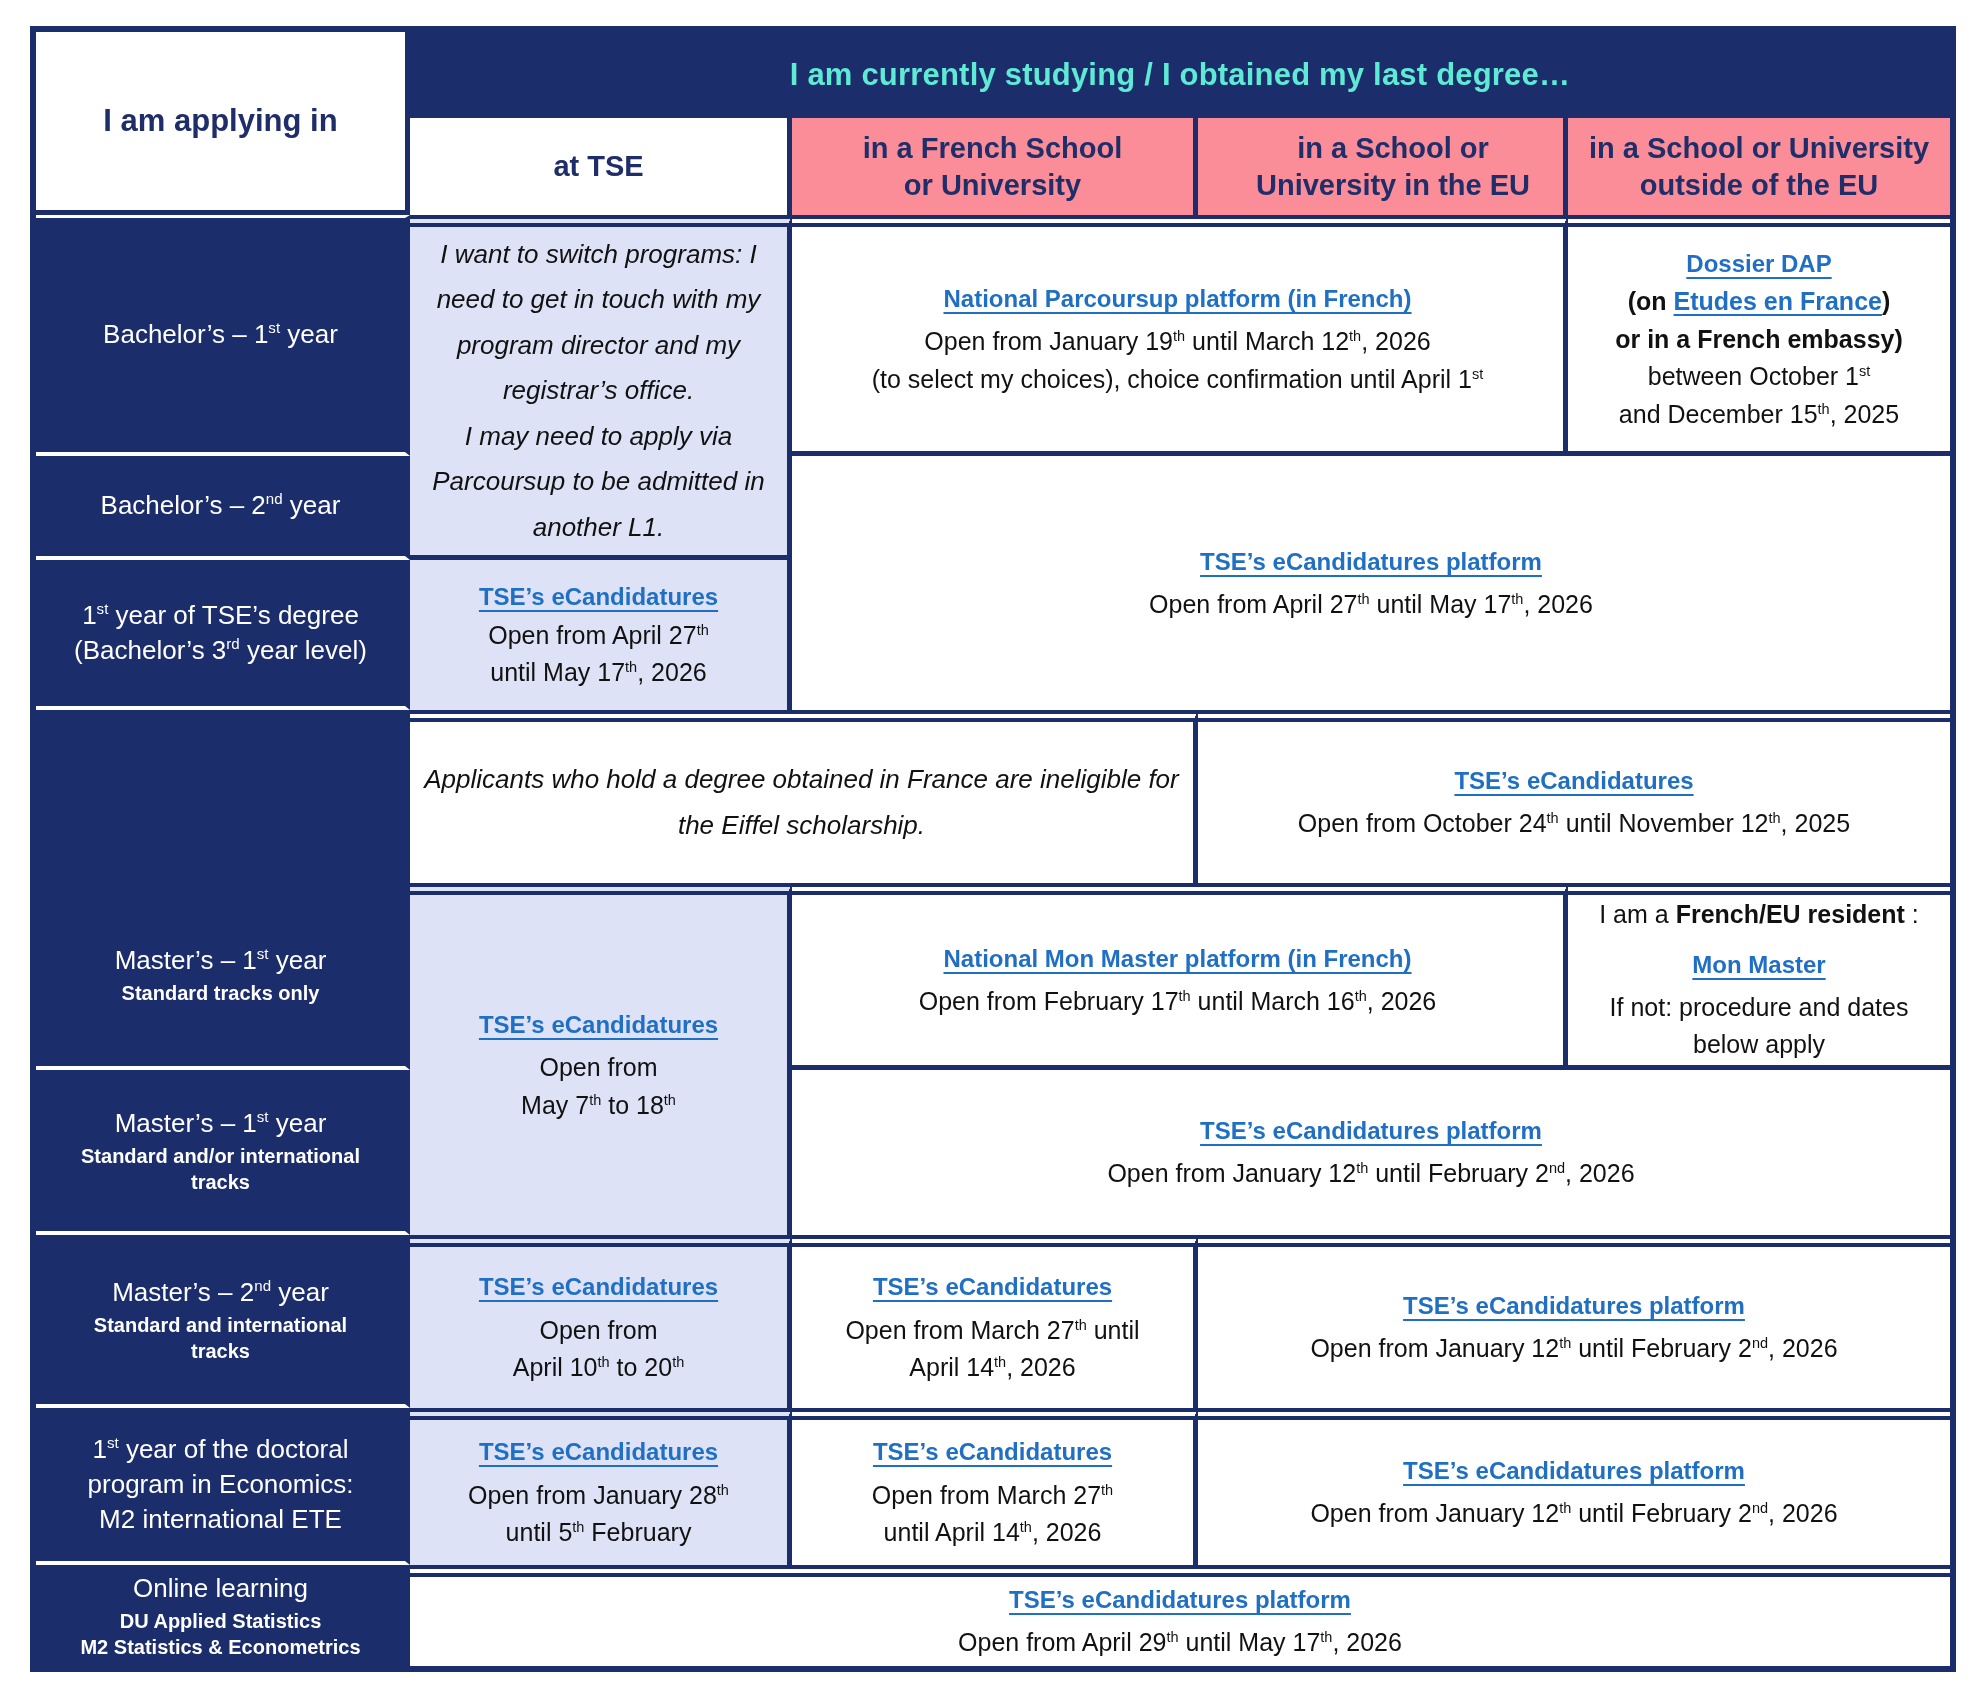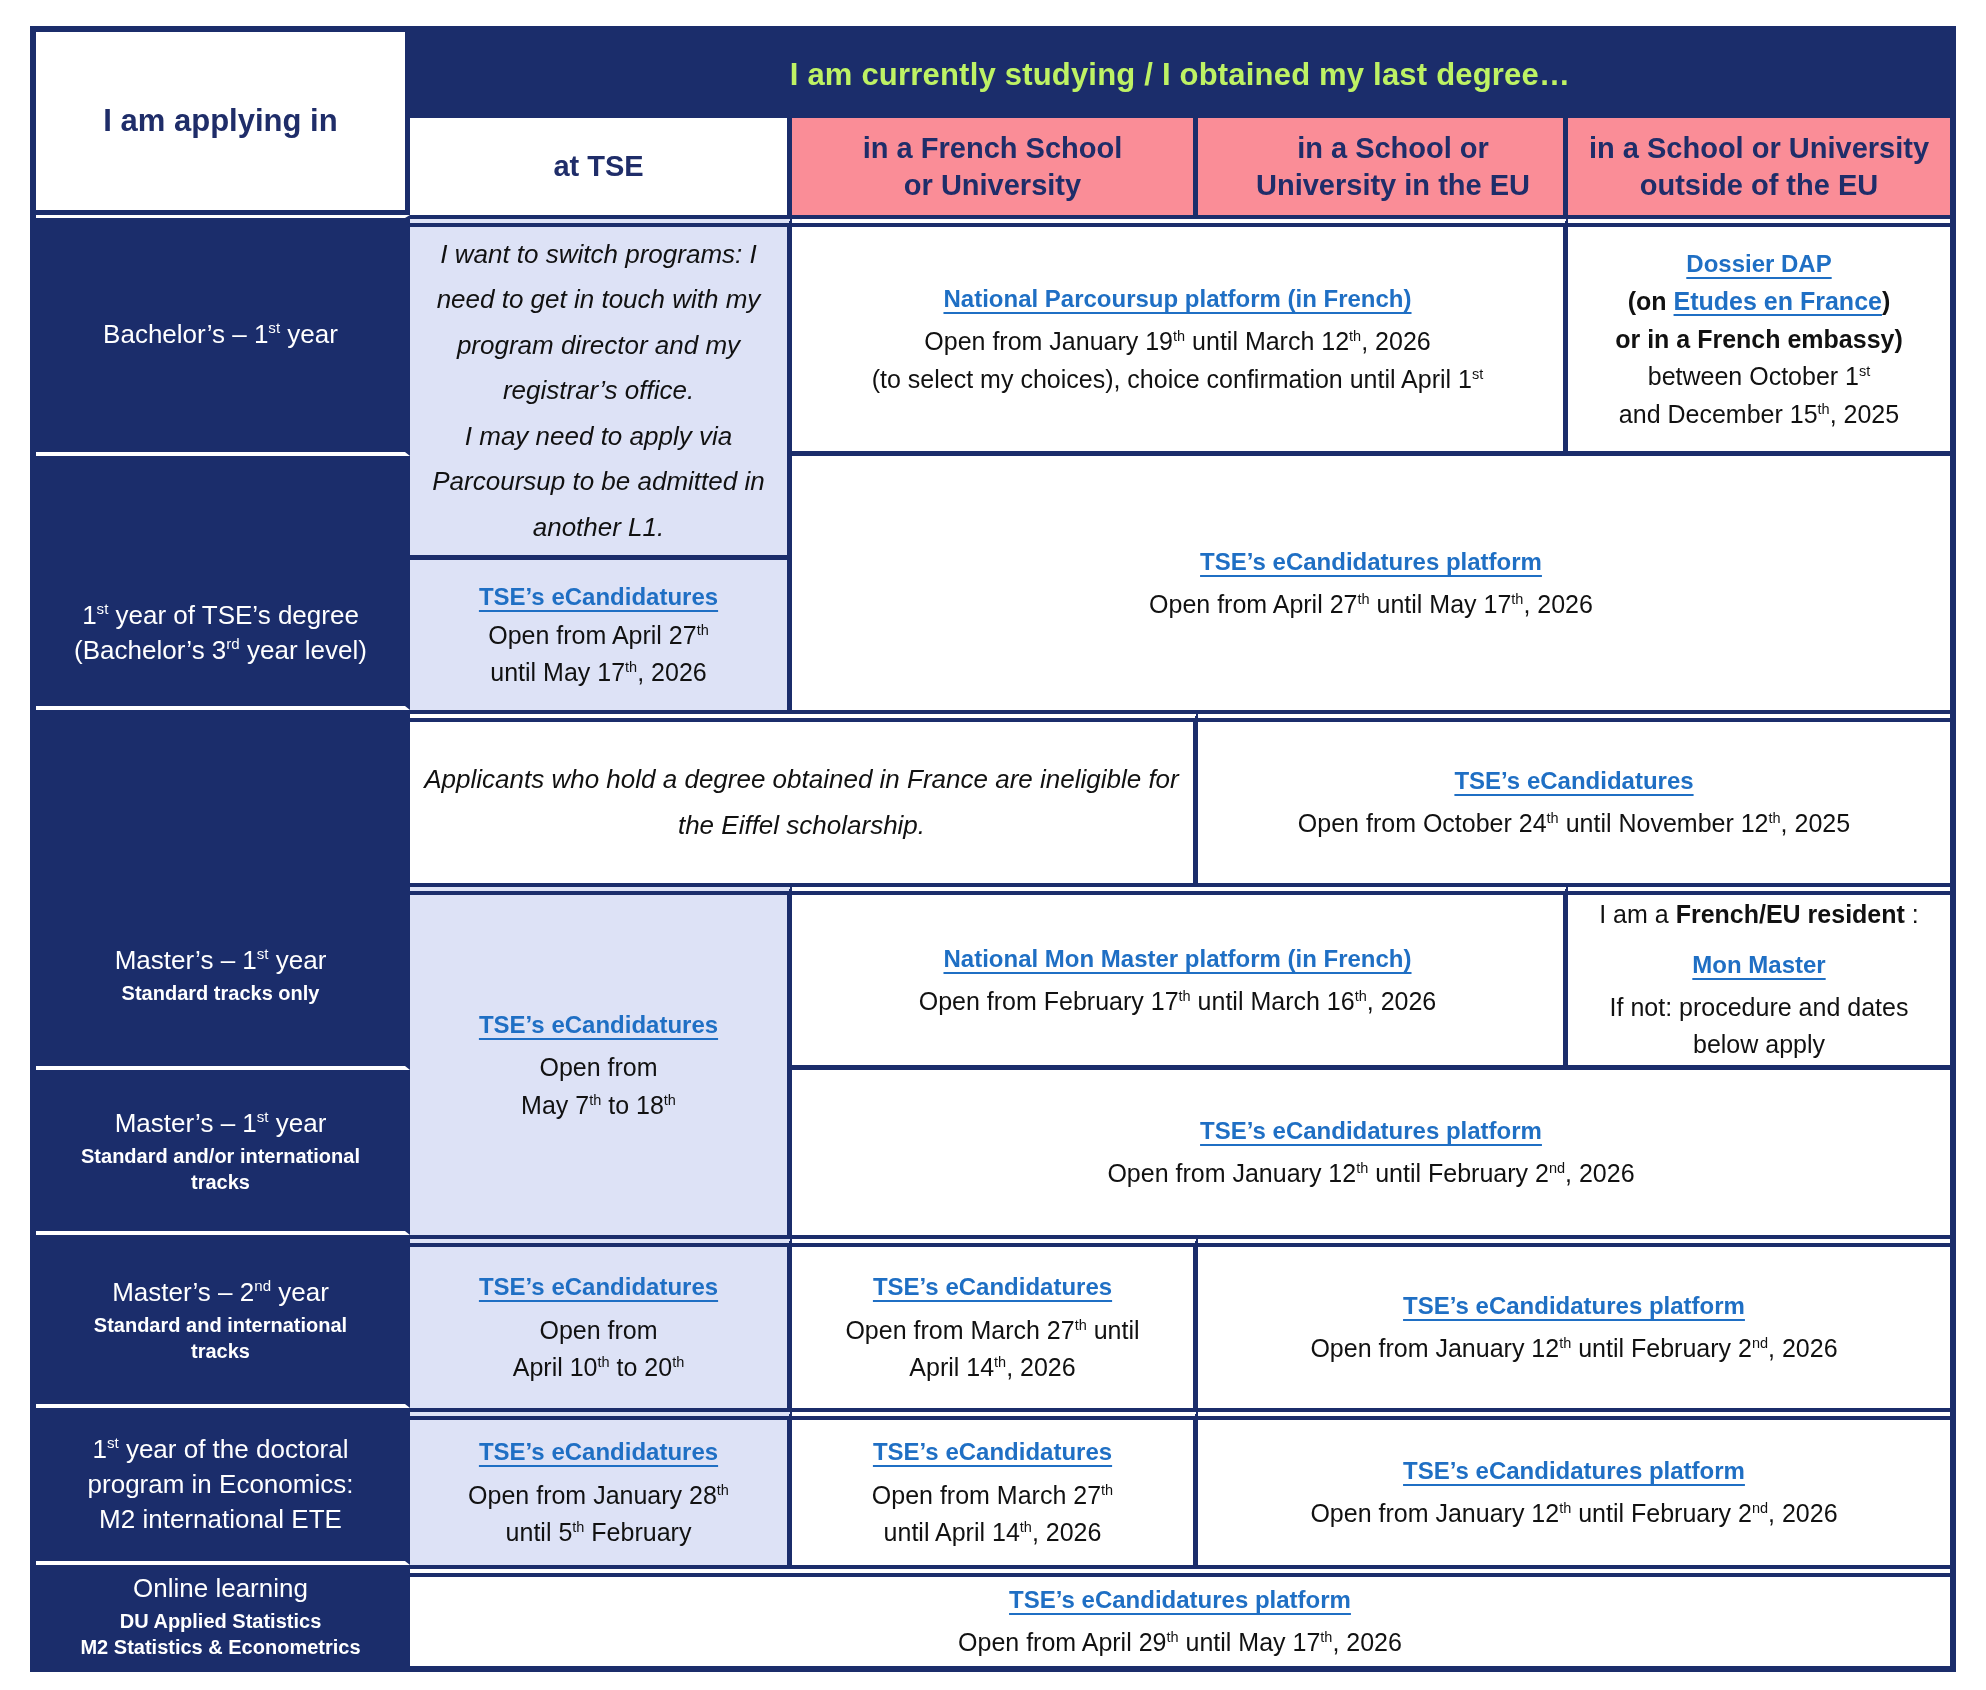--- a/index.html
+++ b/index.html
@@ -25,21 +25,21 @@
         border-right:5px solid var(--navy);border-bottom:5px solid var(--navy);}
   .no-br{border-right:none;}
   .no-bb{border-bottom:none;}
   .dbl-top{border-top:12px double var(--navy);}
   .navy-bg{background:var(--navy);}
   .pink{background:var(--pink);}
   .lav{background:var(--lav);}
   .white-sep{border-bottom:4px solid #ffffff;}
   .white-top{border-top:3px solid #ffffff;}
 
-  .title{color:#bef264;font-weight:bold;font-size:31px;letter-spacing:.2px;}
+  .title{color:#5eead4;font-weight:bold;font-size:31px;letter-spacing:.2px;}
   .colhead{color:var(--navy-text);font-weight:bold;font-size:29px;line-height:1.25;}
   .rowlabel{color:#ffffff;font-weight:normal;font-size:26px;line-height:1.35;}
   .rowlabel .sub,.sub{font-size:20px;font-weight:bold;line-height:1.3;margin-top:2px;}
   .link{color:var(--link);font-weight:bold;font-size:24px;line-height:1.3;
         text-decoration:underline;text-decoration-thickness:2px;text-underline-offset:5px;
         cursor:pointer;margin:3px 0 9px 0;}
   .inline-link{color:var(--link);text-decoration:underline;text-decoration-thickness:2px;
         text-underline-offset:4px;cursor:pointer;}
   .body-line{color:var(--body);font-size:25px;line-height:1.5;}
   .italic-note{color:var(--body);font-size:26px;font-style:italic;line-height:1.75;}
@@ -83,20 +83,23 @@
       <div class="body-line">(to select my choices), choice confirmation until April 1<sup>st</sup></div>
     </div>
     <div class="cell no-br dbl-top" style="grid-column:5;grid-row:3;">
       <div class="link" style="margin-bottom:4px;">Dossier DAP</div>
       <div class="body-line"><b>(on <span class="inline-link">Etudes en France</span>)</b></div>
       <div class="body-line"><b>or in a French embassy)</b></div>
       <div class="body-line">between October 1<sup>st</sup></div>
       <div class="body-line">and December 15<sup>th</sup>, 2025</div>
     </div>
 
+    <div class="cell navy-bg white-sep" style="grid-column:1;grid-row:4;">
+      <div class="rowlabel">Bachelor’s – 2<sup>nd</sup> year</div>
+    </div>
     <div class="cell no-br no-bb" style="grid-column:3/6;grid-row:4/6;">
       <div class="link">TSE’s eCandidatures platform</div>
       <div class="body-line">Open from April 27<sup>th</sup> until May 17<sup>th</sup>, 2026</div>
     </div>
 
     <div class="cell navy-bg white-sep" style="grid-column:1;grid-row:5;">
       <div class="rowlabel">1<sup>st</sup> year of TSE’s degree<br>(Bachelor’s 3<sup>rd</sup> year level)</div>
     </div>
     <div class="cell lav no-bb" style="grid-column:2;grid-row:5;">
       <div class="link" style="margin-bottom:4px;">TSE’s eCandidatures</div>

